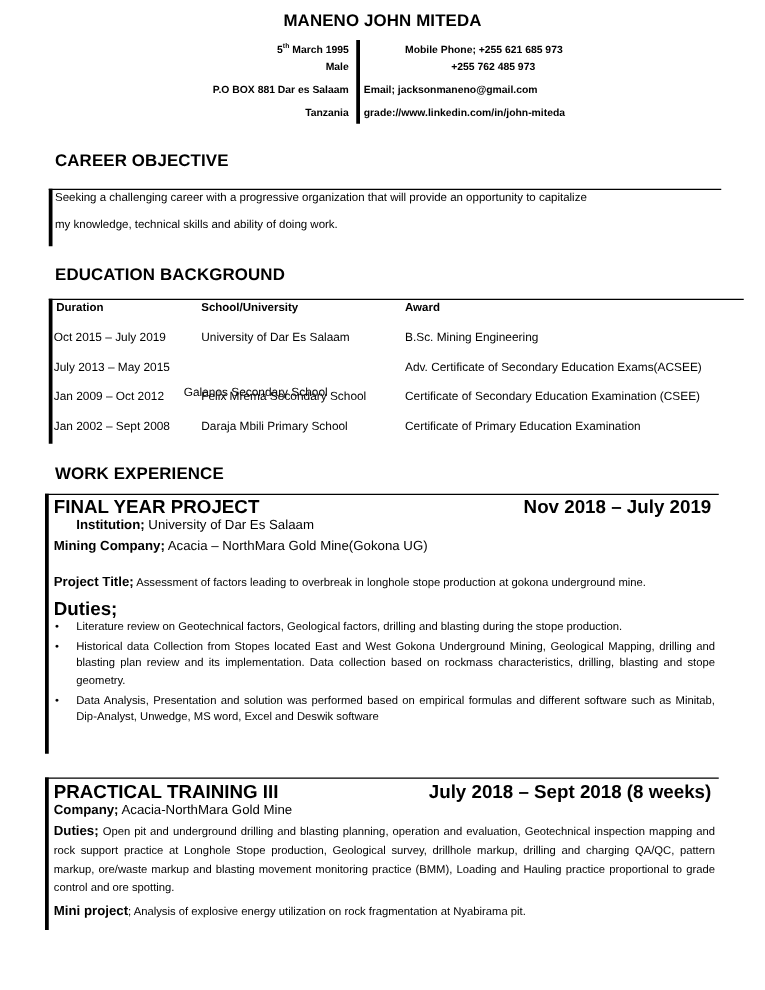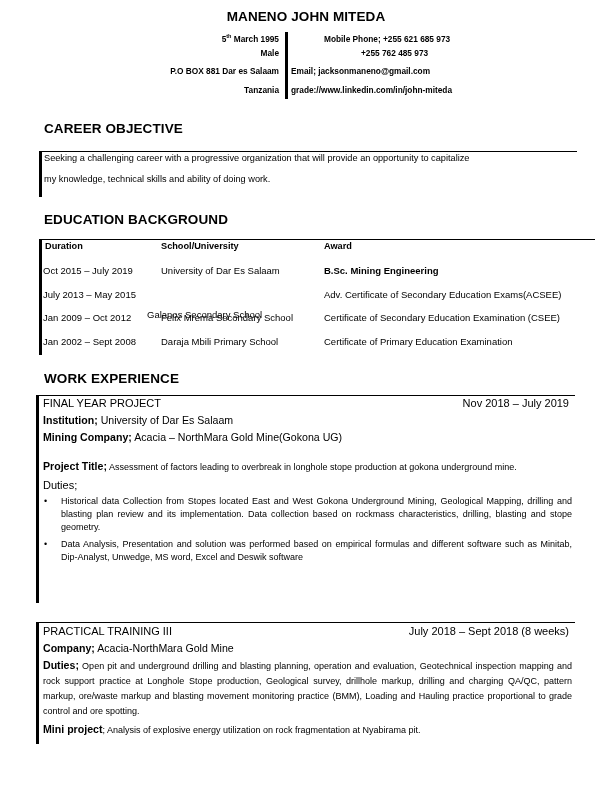--- a/index.html
+++ b/index.html
@@ -21,21 +21,21 @@
     
     .box { border-top: 1.3px solid #000; border-left: 3px solid #000; }
 
     .body-text { font-size: 9.2px; white-space: nowrap; }
 
     
     .edu-head { font-weight: bold; font-size: 9.2px; white-space: nowrap; }
     .edu-cell { font-size: 9.5px; white-space: nowrap; }
 
     
-    .work-h { font-weight: normal; font-size: 11px; white-space: nowrap; }
+    .work-h { font-weight: bold; font-size: 15px; white-space: nowrap; }
     .work-h2 { font-size: 10.6px; white-space: nowrap; }
     .work-h2 b { font-weight: bold; }
     .para { font-size: 9.0px; line-height: 13.2px; text-align: justify; }
     .para .lbl { font-weight: bold; font-size: 10.6px; }
     .bullet-list { list-style: none; }
     .bullet-list li { position: relative; padding-left: 18px; font-size: 9.0px; line-height: 13.2px; text-align: justify; margin-bottom: 3px; }
     .bullet-list li::before { content: "\2022"; position: absolute; left: 1px; top: 0; font-size: 9px; }
   </style>
 </head>
 <body>
@@ -61,49 +61,50 @@
 </div>
 
 <div class="abs sec-title" style="top:212px;">EDUCATION BACKGROUND</div>
 <div class="abs box" style="left:39px; top:239px; width:556px; height:116px;">
   <div class="abs edu-head" style="left:3px; top:1px;">Duration</div>
   <div class="abs edu-head" style="left:119px; top:1px;">School/University</div>
   <div class="abs edu-head" style="left:282px; top:1px;">Award</div>
 
   <div class="abs edu-cell" style="left:1px; top:25px;">Oct 2015 – July 2019</div>
   <div class="abs edu-cell" style="left:119px; top:25px;">University of Dar Es Salaam</div>
-  <div class="abs edu-cell" style="left:282px; top:25px;font-weight:bold;">B.Sc. Mining Engineering</div>
+  <div class="abs edu-cell" style="left:282px; top:25px;">B.Sc. Mining Engineering</div>
 
   <div class="abs edu-cell" style="left:1px; top:49px;">July 2013 – May 2015</div>
   <div class="abs edu-cell" style="left:105px; top:49px;margin-top:20px;">Galanos Secondary School</div>
   <div class="abs edu-cell" style="left:282px; top:49px;">Adv.  Certificate of Secondary Education Exams(ACSEE)</div>
 
   <div class="abs edu-cell" style="left:1px; top:72px;">Jan 2009 – Oct 2012</div>
   <div class="abs edu-cell" style="left:119px; top:72px;">Felix Mrema Secondary School</div>
   <div class="abs edu-cell" style="left:282px; top:72px;">Certificate of Secondary Education Examination (CSEE)</div>
 
   <div class="abs edu-cell" style="left:1px; top:96px;">Jan 2002 – Sept 2008</div>
   <div class="abs edu-cell" style="left:119px; top:96px;">Daraja Mbili Primary School</div>
   <div class="abs edu-cell" style="left:282px; top:96px;">Certificate of Primary Education Examination</div>
 </div>
 
 <div class="abs sec-title" style="top:371px;">WORK EXPERIENCE</div>
 
 <div class="abs box" style="left:36px; top:395px; width:539px; height:208px;">
   <div class="abs work-h" style="left:4px; top:1px;">FINAL YEAR PROJECT</div>
   <div class="abs work-h" style="right:6px; top:1px;">Nov 2018 – July 2019</div>
 
-  <div class="abs work-h2" style="left:4px; top:18px;"><b>Institution;</b><span> University of Dar Es Salaam</span></div>
+  <div class="abs work-h2" style="left:22px; top:18px;"><b>Institution;</b><span> University of Dar Es Salaam</span></div>
   <div class="abs work-h2" style="left:4px; top:35px;"><b>Mining Company;</b><span> Acacia – NorthMara Gold Mine(Gokona UG)</span></div>
 
   <div class="abs para" style="left:4px; top:52px; width:529px;margin-top:12px;"><span class="lbl">Project Title;</span><span> Assessment of factors leading to overbreak in longhole stope production at gokona underground mine.</span></div>
 
   <div class="abs work-h" style="left:4px; top:83px;">Duties;</div>
 
   <ul class="abs bullet-list" style="left:4px; top:99px; width:529px;">
+    <li>Literature review on Geotechnical factors, Geological factors, drilling and blasting during the stope production.</li>
     <li>Historical data Collection from Stopes located East and West Gokona Underground Mining, Geological Mapping, drilling and blasting plan review and its implementation.  Data collection based on rockmass characteristics, drilling, blasting and stope geometry.</li>
     <li>Data Analysis, Presentation and solution  was performed based on empirical formulas and different software such as Minitab, Dip-Analyst, Unwedge, MS word, Excel and Deswik software</li>
   </ul>
 </div>
 
 <div class="abs box" style="left:36px; top:622px; width:539px; height:122px;">
   <div class="abs work-h" style="left:4px; top:2px;">PRACTICAL TRAINING III</div>
   <div class="abs work-h" style="right:6px; top:2px;">July 2018 – Sept 2018 (8 weeks)</div>
 
   <div class="abs work-h2" style="left:4px; top:19px;"><b>Company;</b><b style="font-weight:normal"> Acacia-NorthMara Gold Mine</b></div>

